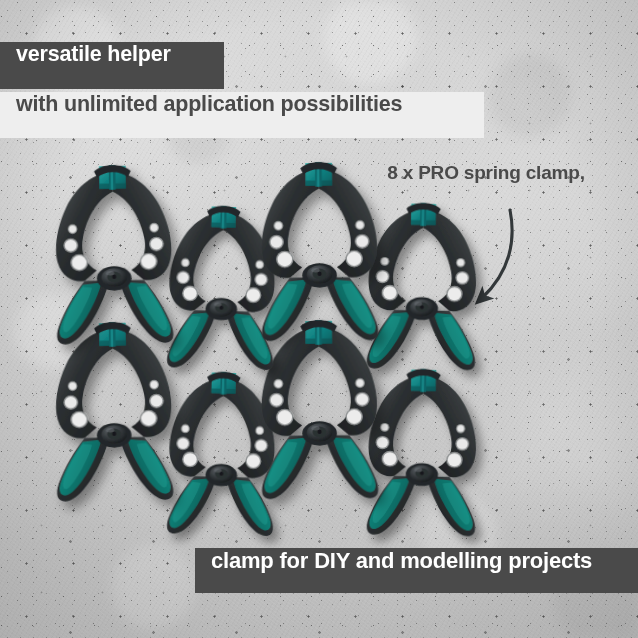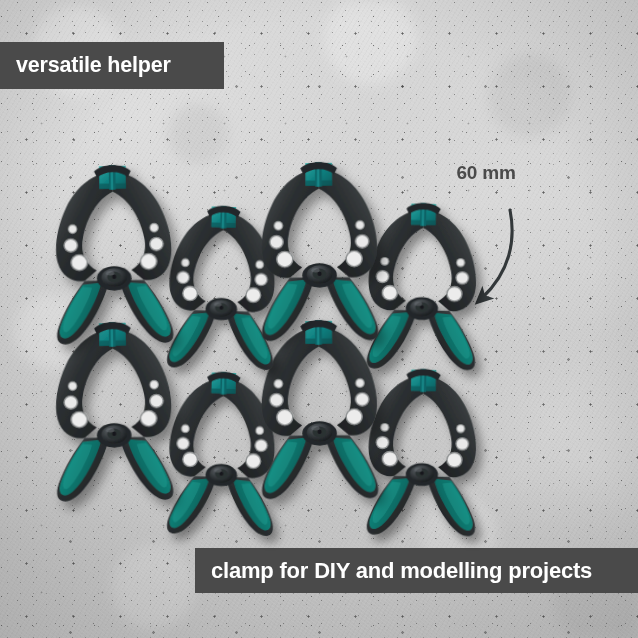--- a/index.html
+++ b/index.html
@@ -86,21 +86,20 @@
     width: 150px;
     height: 190px;
     transform-origin: 50% 28%;
   }
   .clamp svg { display: block; width: 100%; height: 100%; overflow: visible; }
 
   
   .banner {
     position: absolute;
     display: flex;
-    align-items: center;
     white-space: nowrap;
   }
   .banner-dark {
     background: #4a4a4a;
     color: #ffffff;
   }
   .banner-light {
     background: #eeeeee;
     color: #4a4a4a;
   }
@@ -1107,36 +1106,39 @@
     <path d="M57,17 C61,13 67,11 75,11 C83,11 89,13 93,17
              L90,23 C86,20 81,18 75,18 C69,18 64,20 60,23 Z" fill="#23272a"></path>
   </g>
 </svg>
       </div>
     </div>
 
   <div class="bg-vignette"></div>
 
   <div id="callout">
-    <span class="l2">60 mm</span>
+    <span>8 x PRO spring clamp,</span>
   </div>
 
   <div id="callout-arrow">
     <svg viewBox="0 0 96 122">
       <defs>
         <marker id="arrowhead" markerWidth="7" markerHeight="7" refX="3.2" refY="3.4" orient="auto" markerUnits="strokeWidth">
           <path d="M0.4,0.6 L6.4,3.4 L0.4,6.2 L1.9,3.4 Z" fill="#33383a"></path>
         </marker>
       </defs>
       <path d="M78,4 C84,34 78,66 50,92" fill="none" stroke="#33383a" stroke-width="3.1" stroke-linecap="round" marker-end="url(#arrowhead)"></path>
     </svg>
   </div>
 
   <div class="banner banner-dark" id="banner-top1">
     <span>versatile helper</span>
   </div>
 
+  <div class="banner banner-light" id="banner-top2">
+    <span>with unlimited application possibilities</span>
+  </div>
 
   <div class="banner banner-dark" id="banner-bottom">
     <span>clamp for DIY and modelling projects</span>
   </div>
 
 </div>
 
 </body></html>

